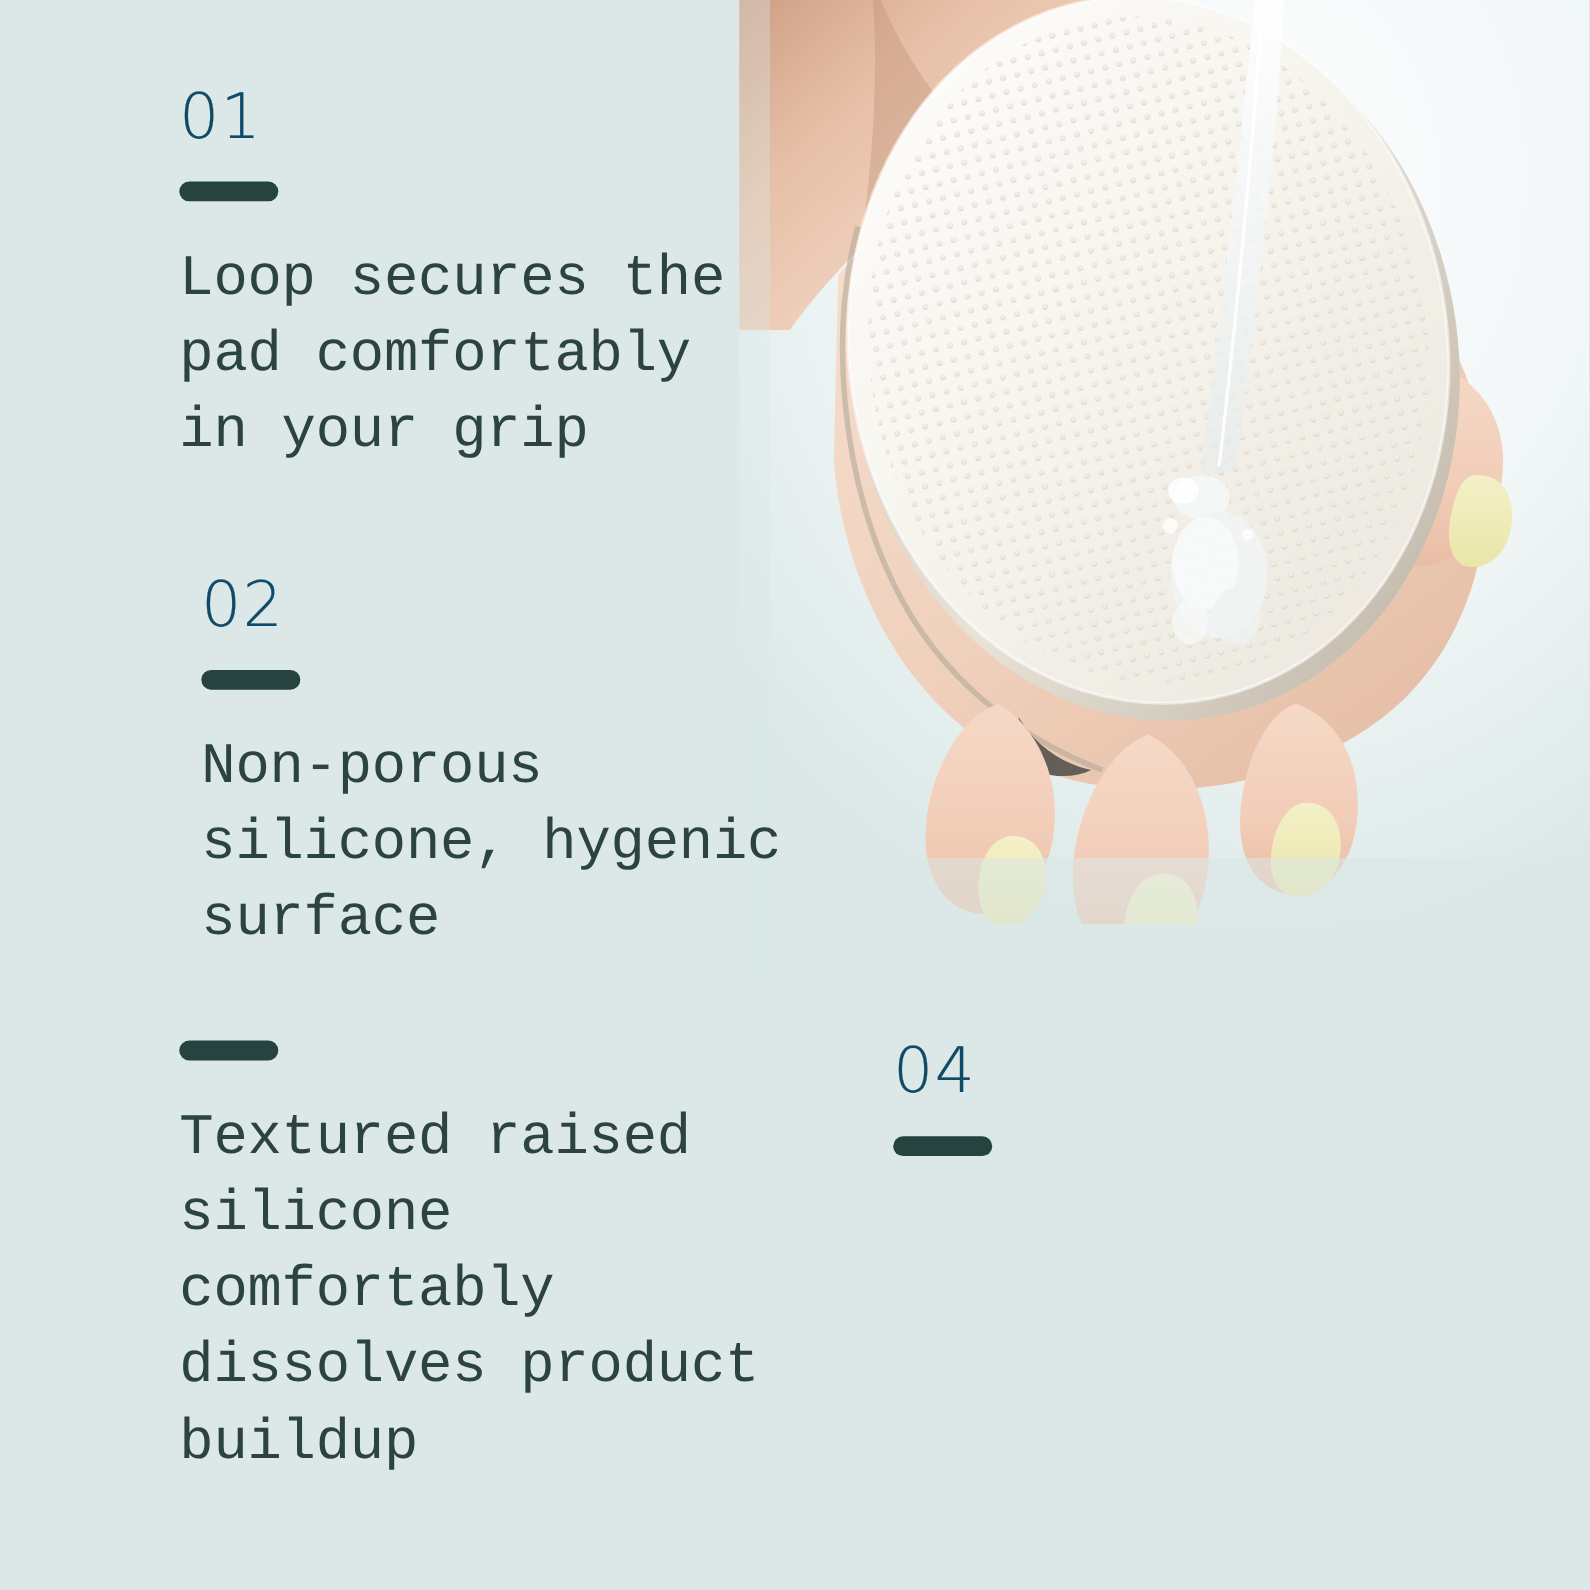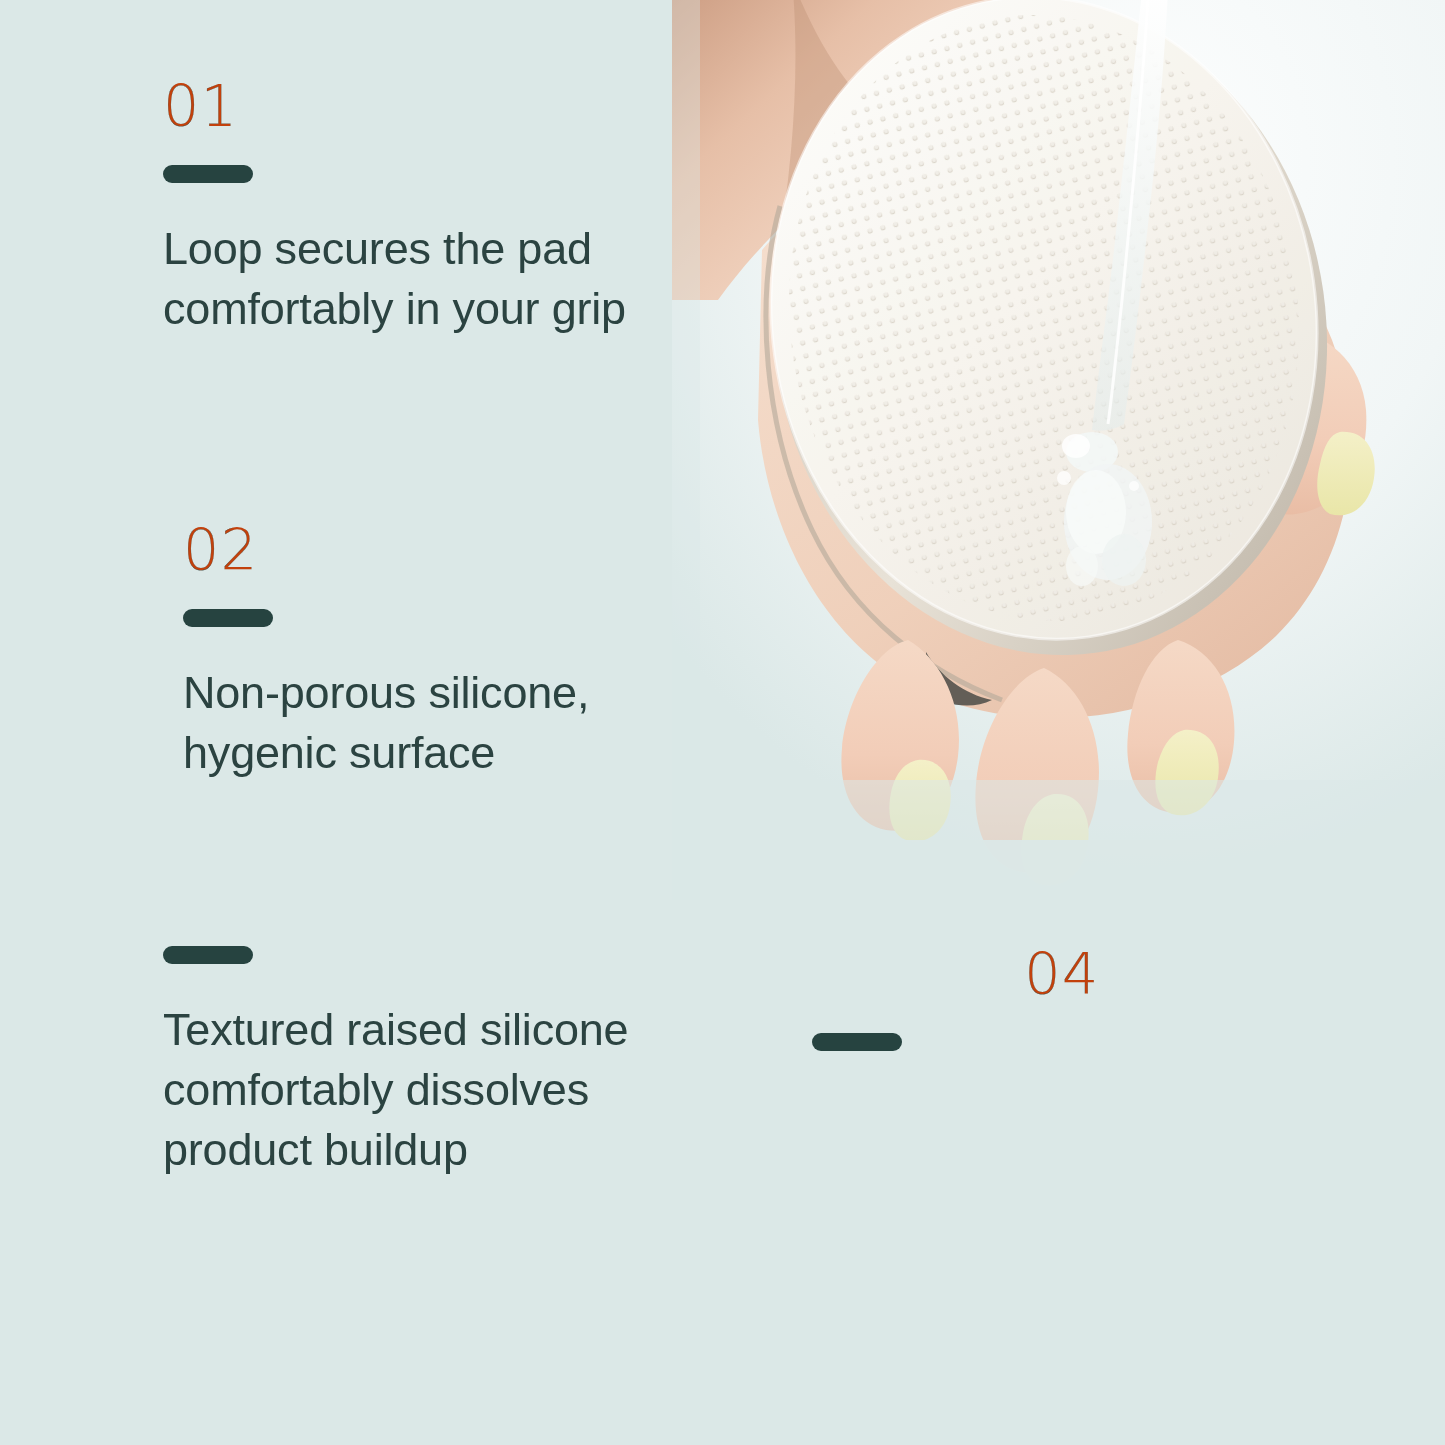--- a/index.html
+++ b/index.html
@@ -46,50 +46,50 @@
     position: absolute;
     box-sizing: border-box;
   }
 
   .feature-number {
     font-family: "DejaVu Sans", "Liberation Sans", sans-serif;
     font-size: 57px;
     font-weight: 300;
     letter-spacing: 1.5px;
     line-height: 1;
-    color: #c2410c;
+    color: #0c4a6e;
     -webkit-text-stroke: 0.2px #2b4341;
     margin: 0 0 30px 0;
     white-space: nowrap;
   }
 
   .feature-rule {
     width: 90px;
     height: 18px;
     border-radius: 9px;
     background: #264340;
     margin: 0 0 36px 0;
   }
 
   .feature-text {
-    font-family: Liberation Sans, sans-serif;
-    font-size: 45px;
+    font-family: Liberation Mono, monospace;
+    font-size: 52px;
     font-weight: 400;
     line-height: 1.33;
     letter-spacing: -0.2px;
     color: #2b4341;
     margin: 0;
     white-space: pre-line;
   }
 
   
   #feat-1 { left: 163px; top: 78px;  width: 540px; }
   #feat-2 { left: 163px; top: 522px; width: 540px; margin-left: 20px; }
   #feat-3 { left: 163px; top: 946px; width: 560px; }
-  #feat-4 { left: 812px; top: 946px; width: 500px; text-align: center; }
+  #feat-4 { left: 812px; top: 946px; width: 500px; }
 </style>
 </head>
 <body>
 
 <div id="stage">
 
   <div class="photo">
     <svg viewBox="0 0 773 900" preserveAspectRatio="xMidYMid slice">
       <defs>
 

